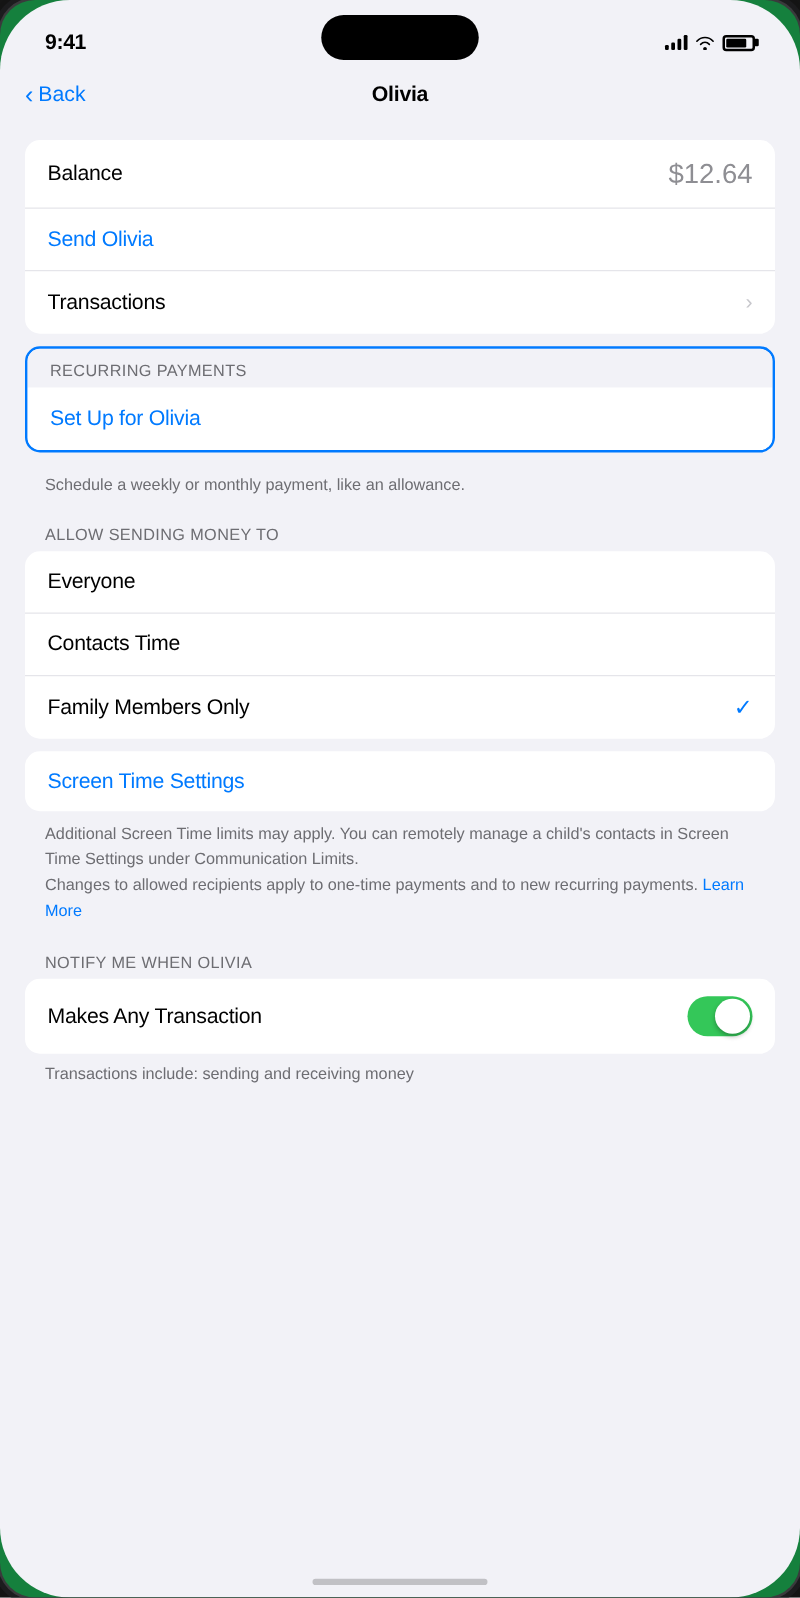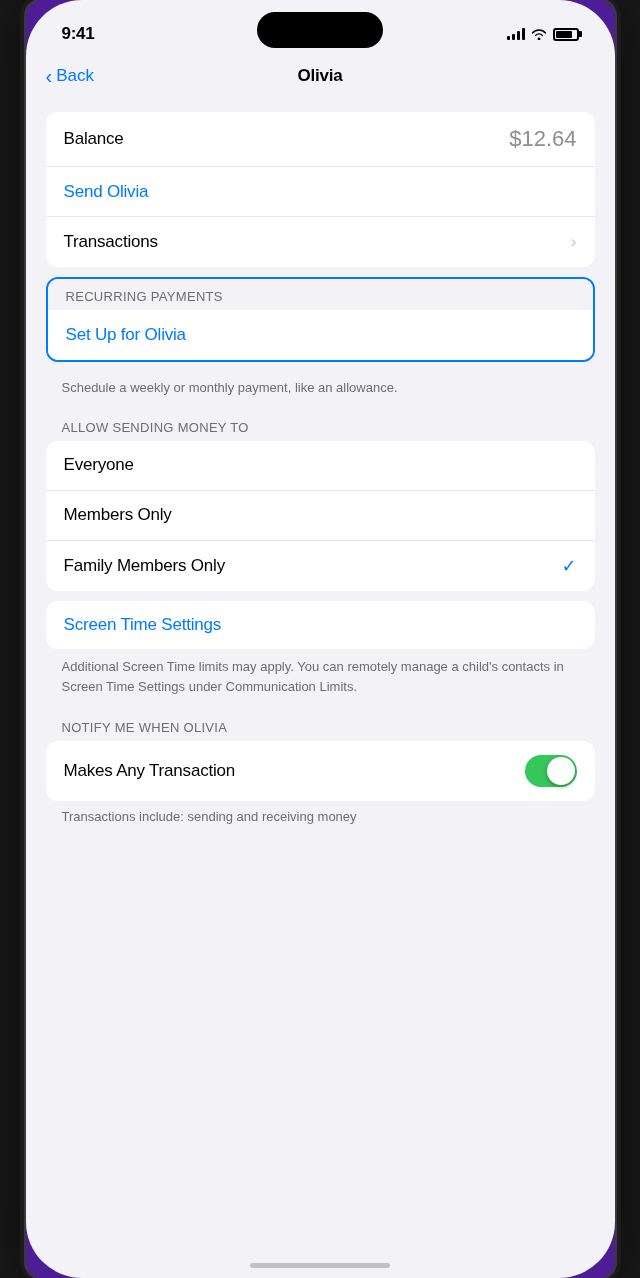--- a/index.html
+++ b/index.html
@@ -7,24 +7,24 @@
     body {
       background: #1a1a1a;
       display: flex;
       justify-content: center;
       align-items: center;
       min-height: 100vh;
       font-family: -apple-system, BlinkMacSystemFont, 'SF Pro Text', 'Helvetica Neue', sans-serif;
     }
 
     .phone-frame {
-      width: 589px;
+      width: 640px;
       height: 1278px;
-      background: #4c1d95;
-      border-radius: 16px;
+      background: #15803d;
+      border-radius: 28px;
       position: relative;
       overflow: hidden;
       box-shadow: 0 0 0 2px #3a3a3c, 0 0 0 6px #1c1c1e, 0 0 60px rgba(0,0,0,0.8);
     }
 
     .phone-screen {
       position: absolute;
       top: 0; left: 0; right: 0; bottom: 0;
       background: #f2f2f7;
       border-radius: 56px;
@@ -407,35 +407,40 @@
         <span>Schedule a weekly or monthly payment, like an allowance.</span>
       </div>
 
       <div class="allow-section-wrapper">
         <div class="allow-header">ALLOW SENDING MONEY TO</div>
         <div class="allow-group">
           <div class="section-row">
             <span class="row-label">Everyone</span>
           </div>
           <div class="section-row">
-            <span class="row-label">Members Only</span>
+            <span class="row-label">Contacts Time</span>
           </div>
           <div class="section-row" style="border-bottom:none;">
             <span class="row-label">Family Members Only</span>
             <span class="checkmark">✓</span>
           </div>
         </div>
       </div>
 
       <div class="screen-time-row">
         <span class="row-link">Screen Time Settings</span>
       </div>
 
       <div class="footer-notes">
         <p style="">Additional Screen Time limits may apply. You can remotely manage a child's contacts in Screen Time Settings under Communication Limits.</p>
+        <p>
+          <span>Changes to allowed recipients apply to one-time payments and to new recurring payments.</span>
+          <span> </span>
+          <span class="footer-link">Learn More</span>
+        </p>
       </div>
 
       <div>
         <div class="notify-header">NOTIFY ME WHEN OLIVIA</div>
         <div class="notify-group">
           <div class="toggle-container">
             <span class="row-label">Makes Any Transaction</span>
             <div class="toggle">
               <div class="toggle-thumb"></div>
             </div>

